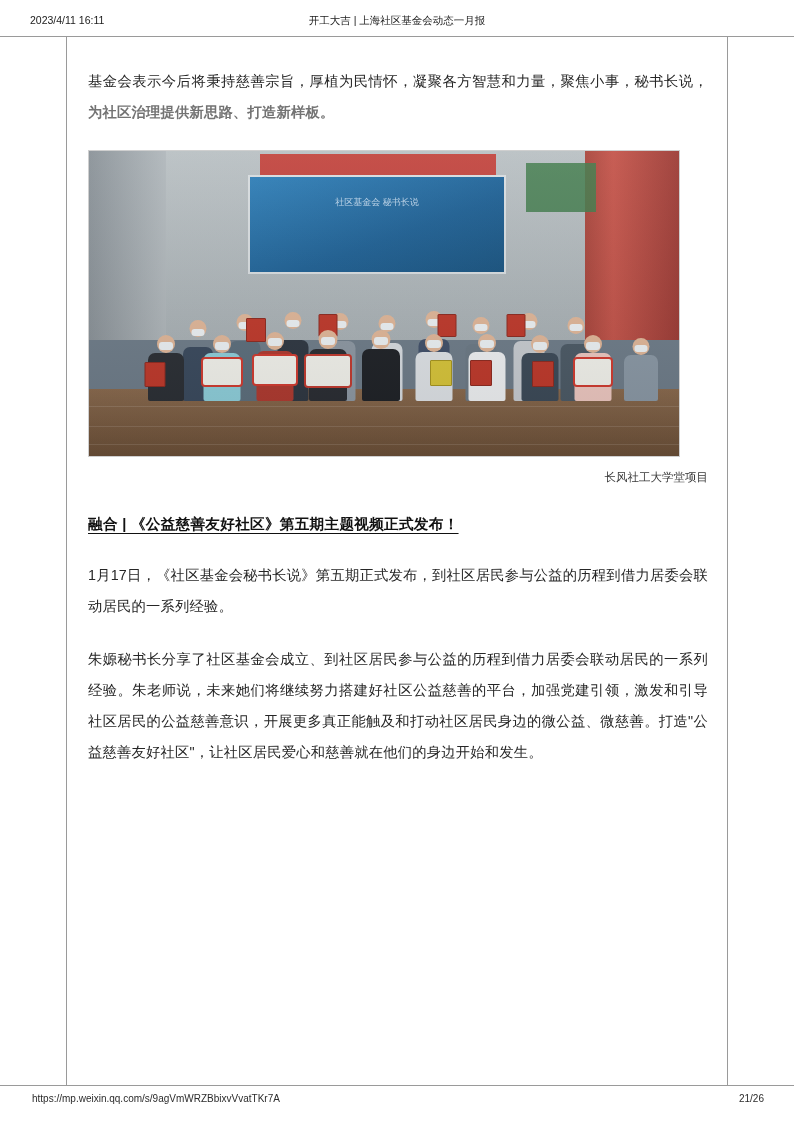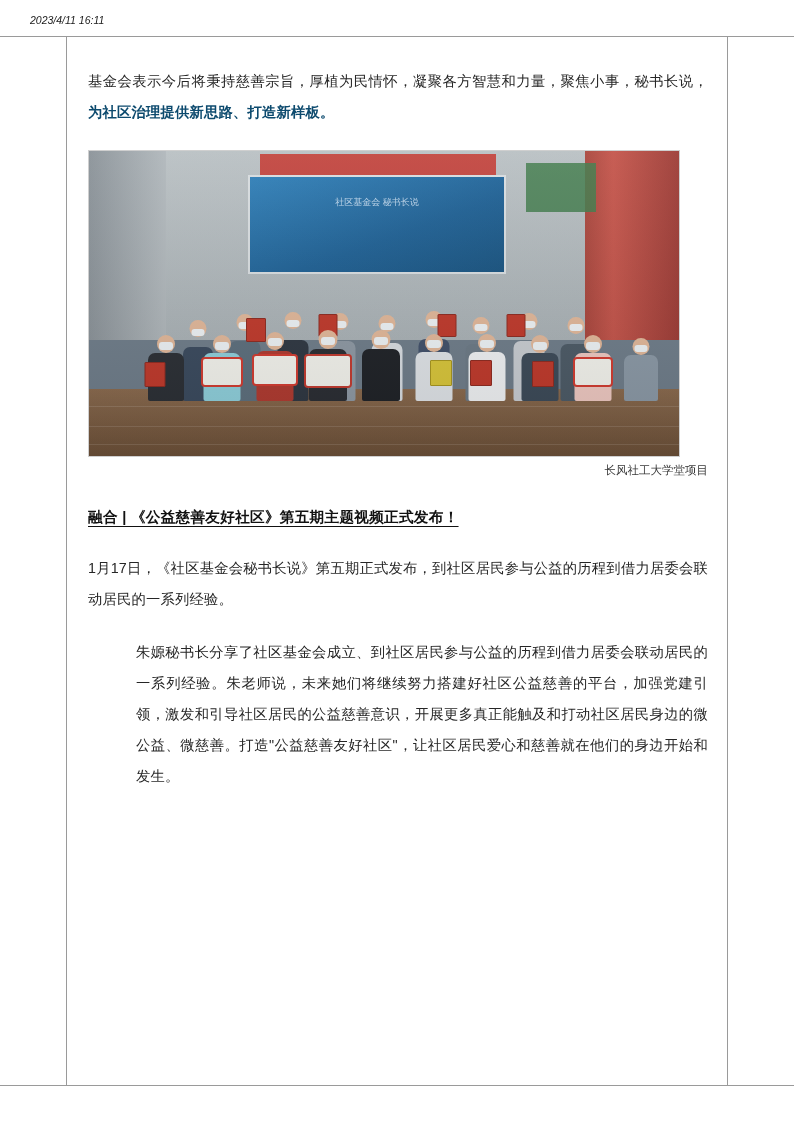--- a/index.html
+++ b/index.html
@@ -27,21 +27,20 @@
     width: 794px;
     height: 16px;
     font-size: 10.5px;
     color: #1a1a1a;
   }
   .header-date {
     position: absolute;
     left: 30px;
     top: 0;
     white-space: nowrap;
-    font-style: italic;
   }
   .header-title {
     position: absolute;
     left: 0;
     top: 0;
     width: 794px;
     text-align: center;
     white-space: nowrap;
   }
   
@@ -111,41 +110,40 @@
   p.body-text {
     margin: 0 0 22px 0;
     font-size: 14.3px;
     line-height: 31px;
     color: #262626;
     text-align: justify;
     letter-spacing: 0.2px;
   }
   p.body-text.tight {
     margin-bottom: 0;
-    margin-left: 48px;
   }
   .strong-inline {
     font-weight: bold;
-    color: #0c4a6e;
+    color: #737373;
   }
   .figure {
     margin: 22px 0 4px 0;
     width: 590px;
     height: 305px;
     position: relative;
     overflow: hidden;
     border: 1px solid #cfcfcf;
     background: #6f7d8a;
   }
   .figure-caption {
     font-size: 11.5px;
     color: #3a3a3a;
     text-align: right;
     width: 620px;
-    margin: 6px 0 30px 0;
+    margin: 13px 0 30px 0;
   }
   h2.section-heading {
     margin: 0 0 26px 0;
     font-size: 14.6px;
     font-weight: bold;
     color: #111;
     text-decoration: underline;
     text-underline-offset: 4px;
     letter-spacing: 0.3px;
   }
@@ -260,20 +258,21 @@
     pointer-events: none;
   }
 </style>
 </head>
 <body>
 
 <div class="page">
 
   <div class="page-header">
     <div class="header-date">2023/4/11 16:11</div>
+    <div class="header-title">开工大吉 | 上海社区基金会动态一月报</div>
   </div>
 
   <div class="rule-top"></div>
   <div class="rule-bottom"></div>
   <div class="rule-left"></div>
   <div class="rule-right"></div>
 
   <div class="content">
 
     <p class="body-text"><span>基金会表示今后将秉持慈善宗旨，厚植为民情怀，凝聚各方智慧和力量，聚焦小事，秘书长说，</span><span class="strong-inline">为社区治理提供新思路、打造新样板。</span></p>
@@ -413,14 +412,18 @@
     <div class="figure-caption">长风社工大学堂项目</div>
 
     <h2 class="section-heading">融合 | 《公益慈善友好社区》第五期主题视频正式发布！</h2>
 
     <p class="body-text">1月17日，《社区基金会秘书长说》第五期正式发布，到社区居民参与公益的历程到借力居委会联动居民的一系列经验。</p>
 
     <p class="body-text tight">朱嫄秘书长分享了社区基金会成立、到社区居民参与公益的历程到借力居委会联动居民的一系列经验。朱老师说，未来她们将继续努力搭建好社区公益慈善的平台，加强党建引领，激发和引导社区居民的公益慈善意识，开展更多真正能触及和打动社区居民身边的微公益、微慈善。打造"公益慈善友好社区"，让社区居民爱心和慈善就在他们的身边开始和发生。</p>
 
   </div>
 
+  <div class="page-footer">
+    <a class="footer-url" href="#">https://mp.weixin.qq.com/s/9agVmWRZBbixvVvatTKr7A</a>
+    <div class="footer-page">21/26</div>
+  </div>
 
 </div>
 
 </body></html>

